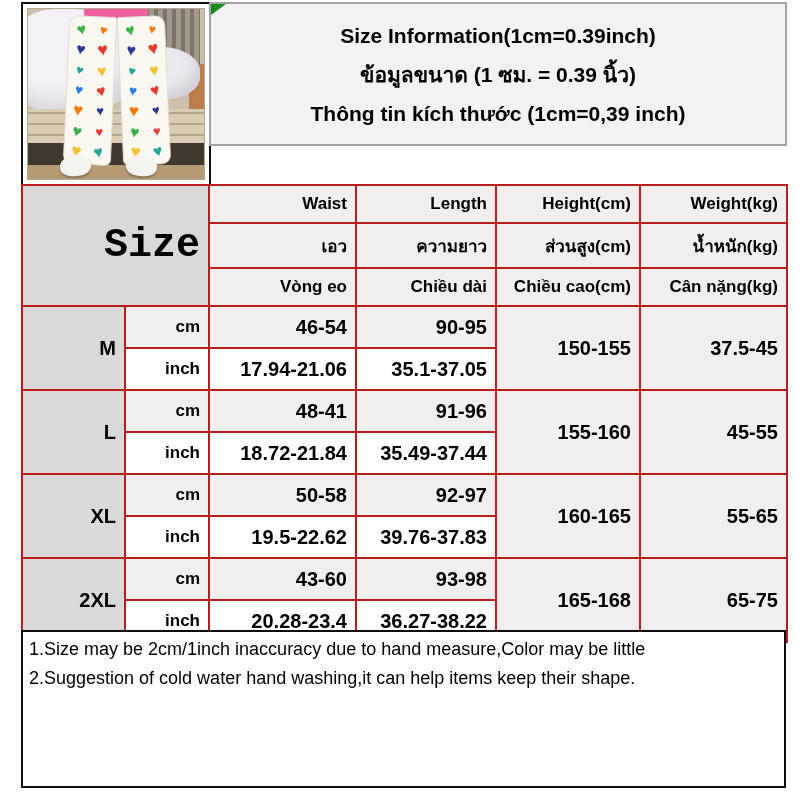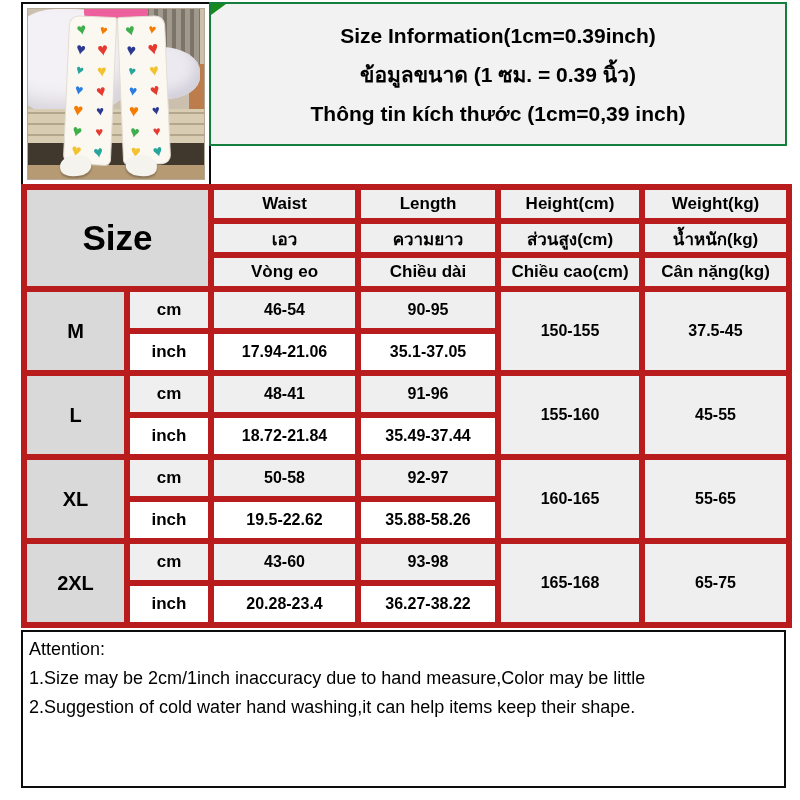--- a/index.html
+++ b/index.html
@@ -52,44 +52,44 @@
   .leg .h:nth-child(14n+12){color:#e6392f;transform:rotate(-4deg);font-size:13px;}
   .leg .h:nth-child(14n+13){color:#f2c230;transform:rotate(9deg);font-size:17px;}
   .leg .h:nth-child(14n+14){color:#27a59b;transform:rotate(-12deg);}
   .foot{position:absolute;width:31px;height:21px;background:#f5f3ee;
     border-radius:50% 50% 42% 42%;top:146px;box-shadow:0 2px 2px rgba(0,0,0,.25);}
   .foot-left{left:32px;transform:rotate(-6deg);}
   .foot-right{left:98px;transform:rotate(6deg);}
   
   .title-cell{
     position:absolute;left:209px;top:2px;width:578px;height:144px;
-    box-sizing:border-box;border:2px solid #15803d;background:#f2f2f2;
+    box-sizing:border-box;border:2px solid #a3a3a3;background:#f2f2f2;
     display:flex;flex-direction:column;justify-content:center;align-items:center;
     text-align:center;font-weight:bold;font-size:21px;line-height:39px;
   }
   .corner-flag{
     position:absolute;left:0;top:0;width:0;height:0;
     border-top:11px solid #178a1e;border-right:15px solid transparent;
   }
   
   table.size-table{
     position:absolute;left:21px;top:184px;border-collapse:collapse;table-layout:fixed;
   }
   table.size-table td{
-    border:6px solid #b91c1c;text-align:center;vertical-align:middle;
-    font-weight:bold;padding:0;overflow:hidden;white-space:nowrap;
+    border:2px solid #b91c1c;text-align:right;vertical-align:middle;
+    font-weight:bold;padding:8px;overflow:hidden;white-space:nowrap;
   }
   .bg-gray{background:#d9d9d9;}
   .bg-light{background:#efefef;}
   .bg-white{background:#ffffff;margin-top:7px;}
-  .size-cell{font-size:35px;}
+  .size-cell{font-size:40px;font-family:Liberation Mono, monospace;}
   .hdr{font-size:17px;}
   .row-label{font-size:20px;}
   .unit{font-size:17px;}
-  .val{font-size:16px;}
+  .val{font-size:20px;}
   tr.hdr-row{height:34px;}
   tr.data-row{height:42px;}
   
   .attention{
     position:absolute;left:21px;top:630px;width:765px;height:158px;
     box-sizing:border-box;border:2px solid #0d0d0d;background:#fff;
     padding:3px 6px;font-size:18px;line-height:29px;font-weight:400;
   }
 </style>
 </head>
@@ -213,36 +213,35 @@
       <td class="row-label bg-gray" rowspan="2">XL</td>
       <td class="unit bg-light">cm</td>
       <td class="val bg-light">50-58</td>
       <td class="val bg-light">92-97</td>
       <td class="val bg-light" rowspan="2">160-165</td>
       <td class="val bg-light" rowspan="2">55-65</td>
     </tr>
     <tr class="data-row">
       <td class="unit bg-white">inch</td>
       <td class="val bg-white">19.5-22.62</td>
-      <td class="val bg-white">35.88-58.26</td>
+      <td class="val bg-white">39.76-37.83</td>
     </tr>
 
     <tr class="data-row">
       <td class="row-label bg-gray" rowspan="2">2XL</td>
       <td class="unit bg-light">cm</td>
       <td class="val bg-light">43-60</td>
       <td class="val bg-light">93-98</td>
       <td class="val bg-light" rowspan="2">165-168</td>
       <td class="val bg-light" rowspan="2">65-75</td>
     </tr>
     <tr class="data-row">
       <td class="unit bg-white">inch</td>
       <td class="val bg-white">20.28-23.4</td>
       <td class="val bg-white">36.27-38.22</td>
     </tr>
   </tbody>
 </table>
 
 <div class="attention">
-  <div>Attention:</div>
   <div>1.Size may be 2cm/1inch inaccuracy due to hand measure,Color may be little</div>
   <div>2.Suggestion of cold water hand washing,it can help items keep their shape.</div>
 </div>
 
 </body></html>

